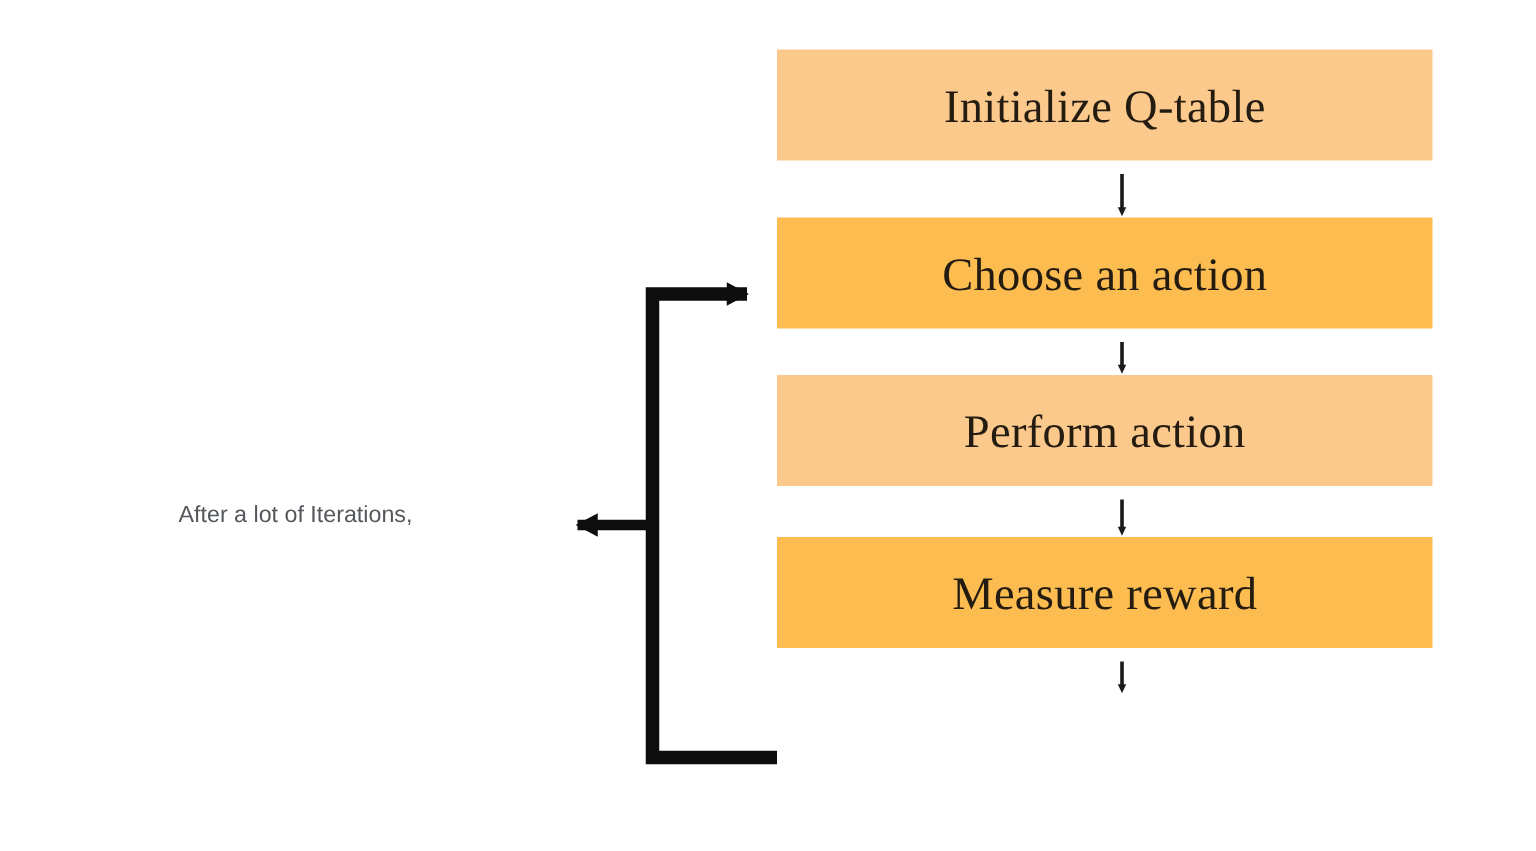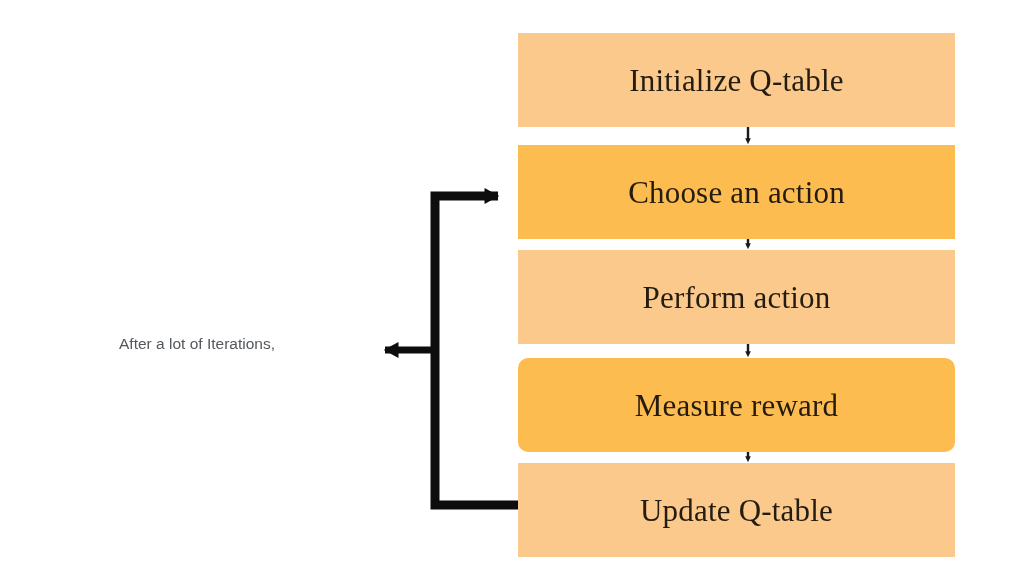--- a/index.html
+++ b/index.html
@@ -19,21 +19,21 @@
     width: 1024px;
     height: 567px;
     background: #ffffff;
   }
 
   
   .node {
     position: absolute;
     left: 518px;
     width: 437px;
-    height: 94px;
+    height: 74px;
     display: flex;
     align-items: center;
     justify-content: center;
     box-sizing: border-box;
   }
   .node .node-label {
     font-family: "Liberation Serif", "DejaVu Serif", serif;
     font-size: 31px;
     line-height: 1;
     color: #241c10;
@@ -107,25 +107,22 @@
   </div>
 
   <div class="node tone-deep" id="node-1" style="background: rgb(252, 188, 80);">
     <span class="node-label" style="color: rgb(36, 28, 16);">Choose an action</span>
   </div>
 
   <div class="node tone-light" id="node-2" style="background: rgb(250, 201, 139);">
     <span class="node-label" style="color: rgb(36, 28, 16);">Perform action</span>
   </div>
 
-  <div class="node tone-deep" id="node-3" style="background: rgb(252, 188, 80); border-radius: 10px;">
+  <div class="node tone-deep" id="node-3" style="background: rgb(252, 188, 80);">
     <span class="node-label" style="color: rgb(36, 28, 16);">Measure reward</span>
   </div>
 
-  <div class="node tone-light" id="node-4" style="background: rgb(250, 201, 139);">
-    <span class="node-label" style="color: rgb(36, 28, 16);">Update Q-table</span>
-  </div>
 
   <div id="loop-annotation" style="color: rgb(84, 88, 92);">
     <span class="ann-line">After a lot of Iterations,</span>
   </div>
 
 </div>
 
 </body></html>

